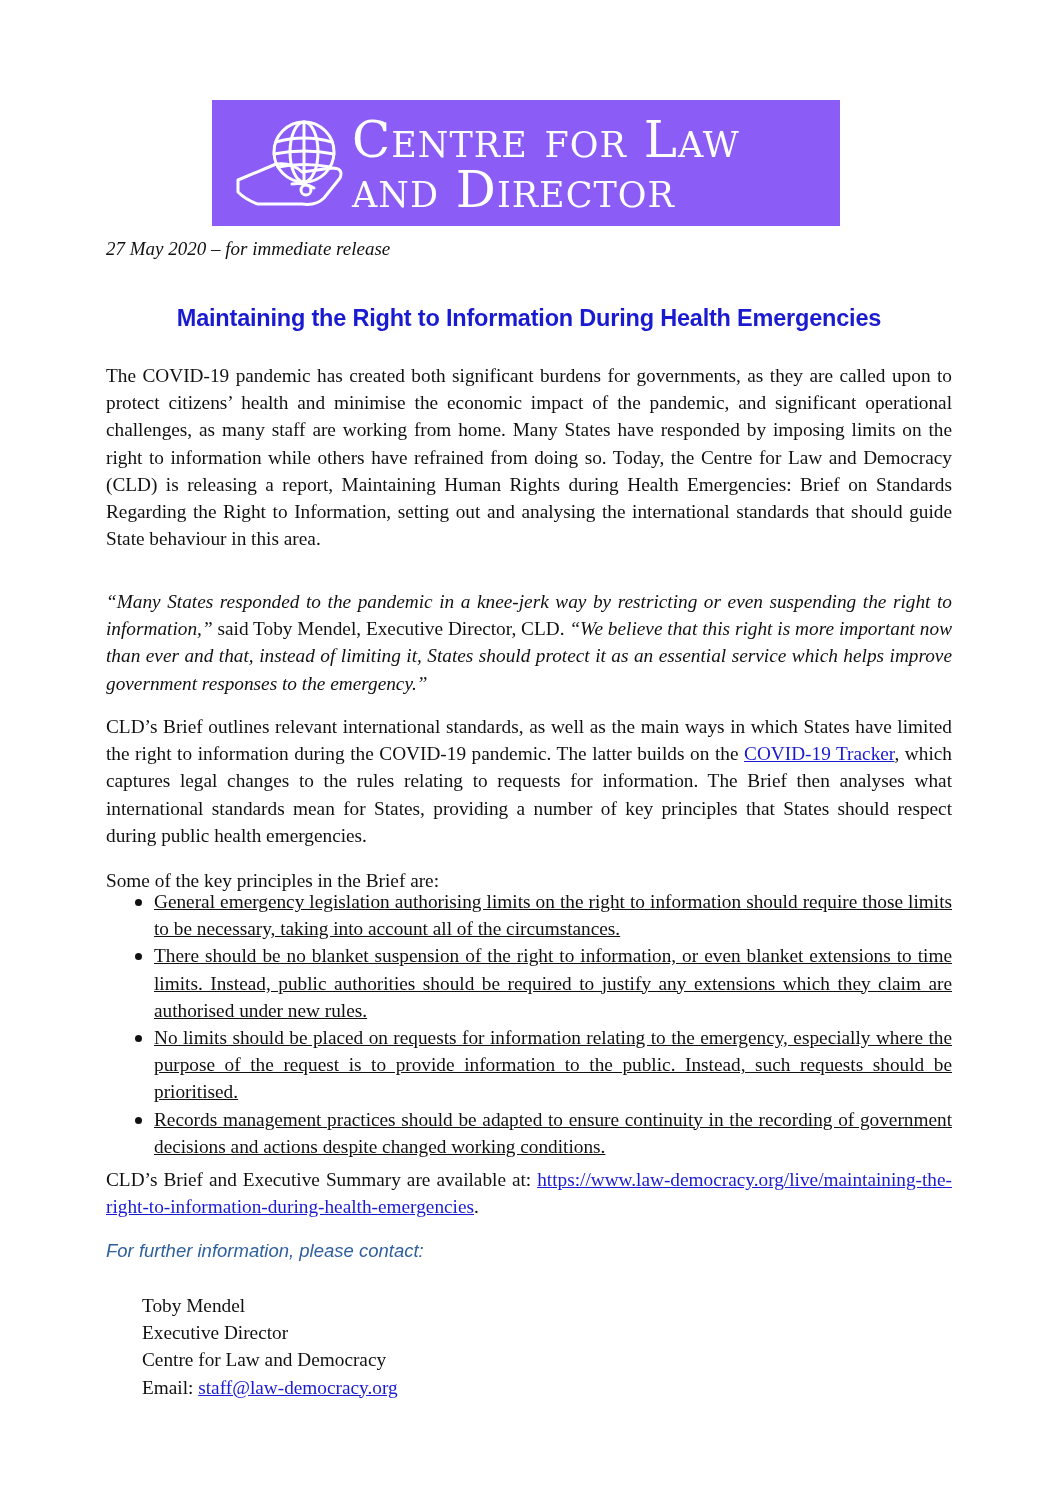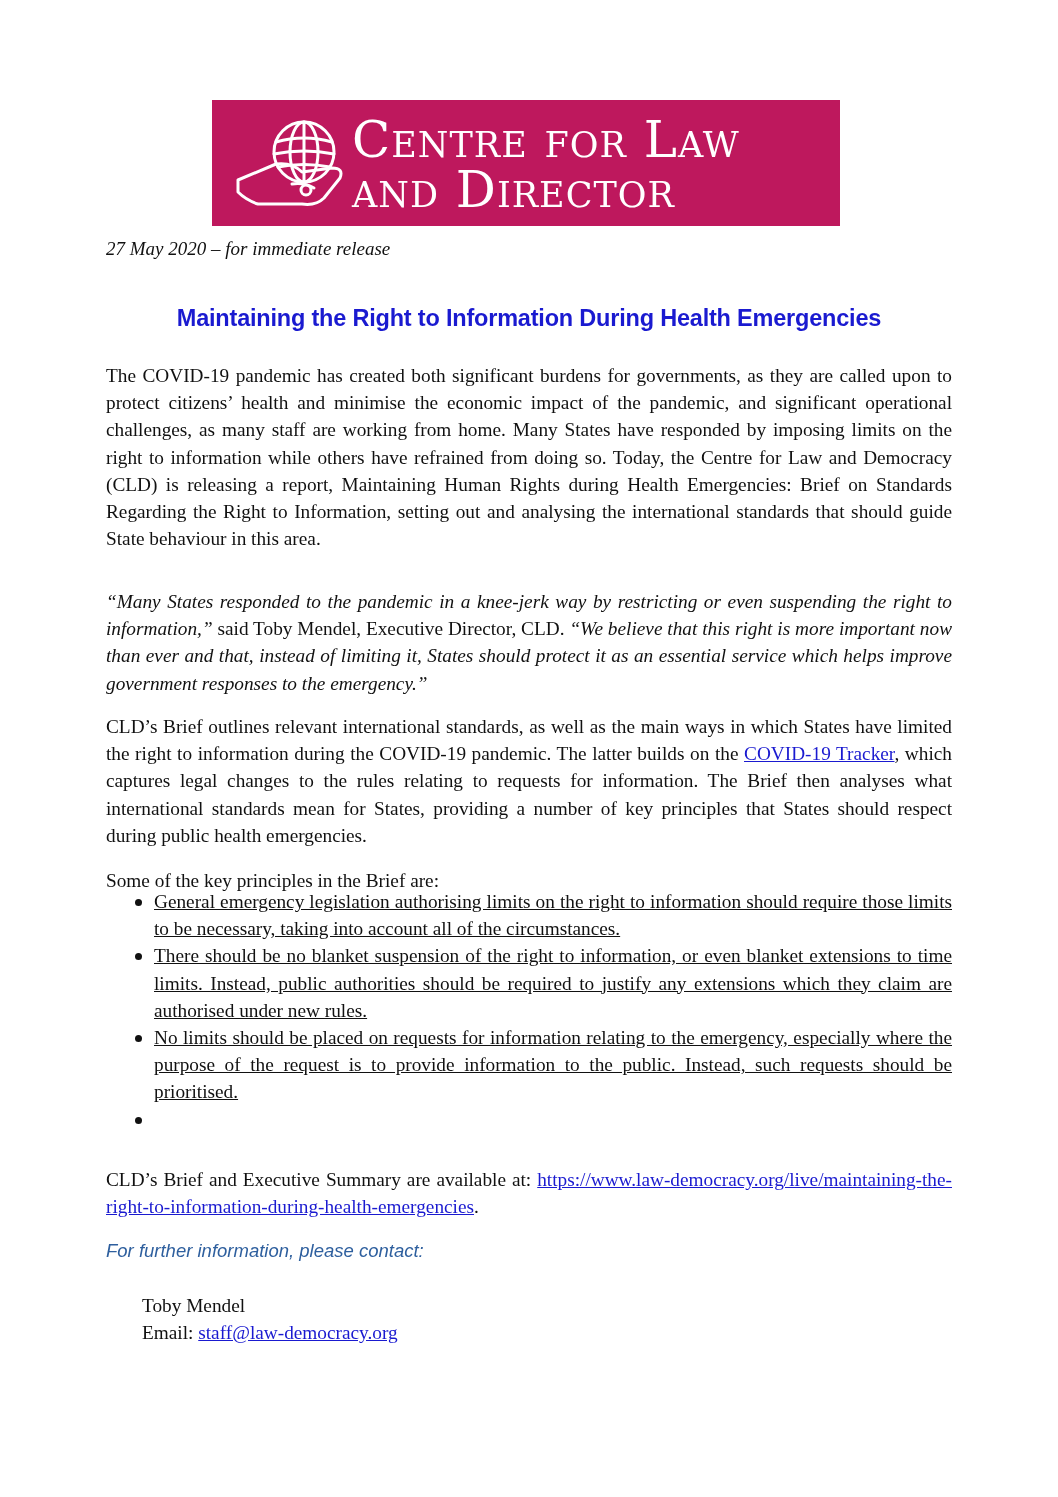--- a/index.html
+++ b/index.html
@@ -1,21 +1,21 @@
 <!DOCTYPE html>
 <html><head>
 <meta charset="utf-8">
 <style>
   html, body { margin: 0; padding: 0; background: #ffffff; }
   body { width: 1058px; height: 1497px; position: relative; overflow: hidden;
          font-family: "Liberation Serif", "DejaVu Serif", serif; color: #111; }
   .page { position: absolute; left: 0; top: 0; width: 1058px; height: 1497px; }
 
   .logo { position: absolute; left: 212px; top: 100px; width: 628px; height: 126px;
-          background: #be185d; color: #ffffff; }
+          background: #8b5cf6; color: #ffffff; }
   .logo svg.emblem { position: absolute; left: 20px; top: 12px; width: 118px; height: 102px; }
   .logo .line1 { position: absolute; left: 140px; top: 14px; font-family: "DejaVu Serif", "Liberation Serif", serif;
                  font-size: 50px; line-height: 52px; letter-spacing: 1px; white-space: nowrap; font-variant: small-caps; }
   .logo .line2 { position: absolute; left: 140px; top: 64px; font-family: "DejaVu Serif", "Liberation Serif", serif;
                  font-size: 50px; line-height: 52px; letter-spacing: 1px; white-space: nowrap; font-variant: small-caps; }
 
   .date { position: absolute; left: 106px; top: 238px; font-style: italic; font-size: 19px; }
 
   .title { position: absolute; left: 106px; top: 305px; width: 846px; text-align: center;
            font-family: "Liberation Sans", "DejaVu Sans", sans-serif; font-weight: bold;
@@ -79,27 +79,29 @@
   <div class="para p3">
     <span>CLD’s Brief outlines relevant international standards, as well as the main ways in which States have limited the right to information during the COVID-19 pandemic. The latter builds on the </span><a class="link">COVID-19 Tracker</a><span>, which captures legal changes to the rules relating to requests for information. The Brief then analyses what international standards mean for States, providing a number of key principles that States should respect during public health emergencies.</span>
   </div>
 
   <div class="para p4">Some of the key principles in the Brief are:</div>
 
   <ul class="bullets">
     <li><span class="dot"></span><span>General emergency legislation authorising limits on the right to information should require those limits to be necessary, taking into account all of the circumstances.</span></li>
     <li><span class="dot"></span><span>There should be no blanket suspension of the right to information, or even blanket extensions to time limits. Instead, public authorities should be required to justify any extensions which they claim are authorised under new rules.</span></li>
     <li><span class="dot"></span><span>No limits should be placed on requests for information relating to the emergency, especially where the purpose of the request is to provide information to the public. Instead, such requests should be prioritised.</span></li>
-    <li><span class="dot"></span></li>
+    <li><span class="dot"></span><span>Records management practices should be adapted to ensure continuity in the recording of government decisions and actions despite changed working conditions.</span></li>
   </ul>
 
   <div class="para p5">
     <span>CLD’s Brief and Executive Summary are available at: </span><a class="link">https://www.law-democracy.org/live/maintaining-the-right-to-information-during-health-emergencies</a><span>.</span>
   </div>
 
   <div class="contact-heading">For further information, please contact:</div>
 
   <div class="contact">
     <div>Toby Mendel</div>
+    <div>Executive Director</div>
+    <div>Centre for Law and Democracy</div>
     <div><span>Email: </span><a class="link">staff@law-democracy.org</a></div>
   </div>
 
 </div>
 
 </body></html>

